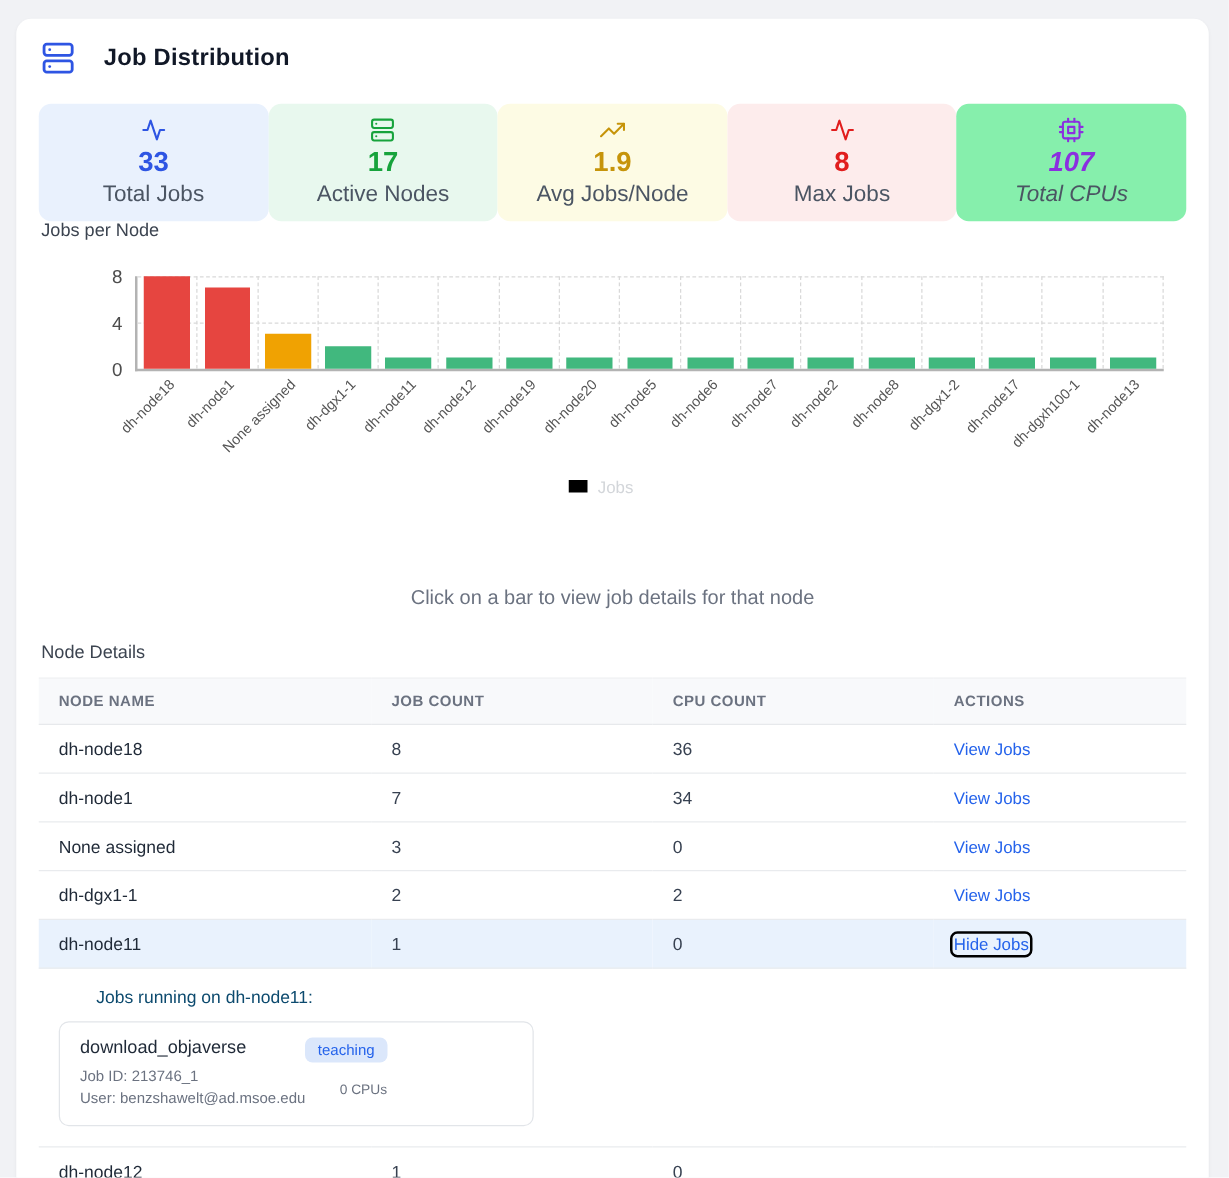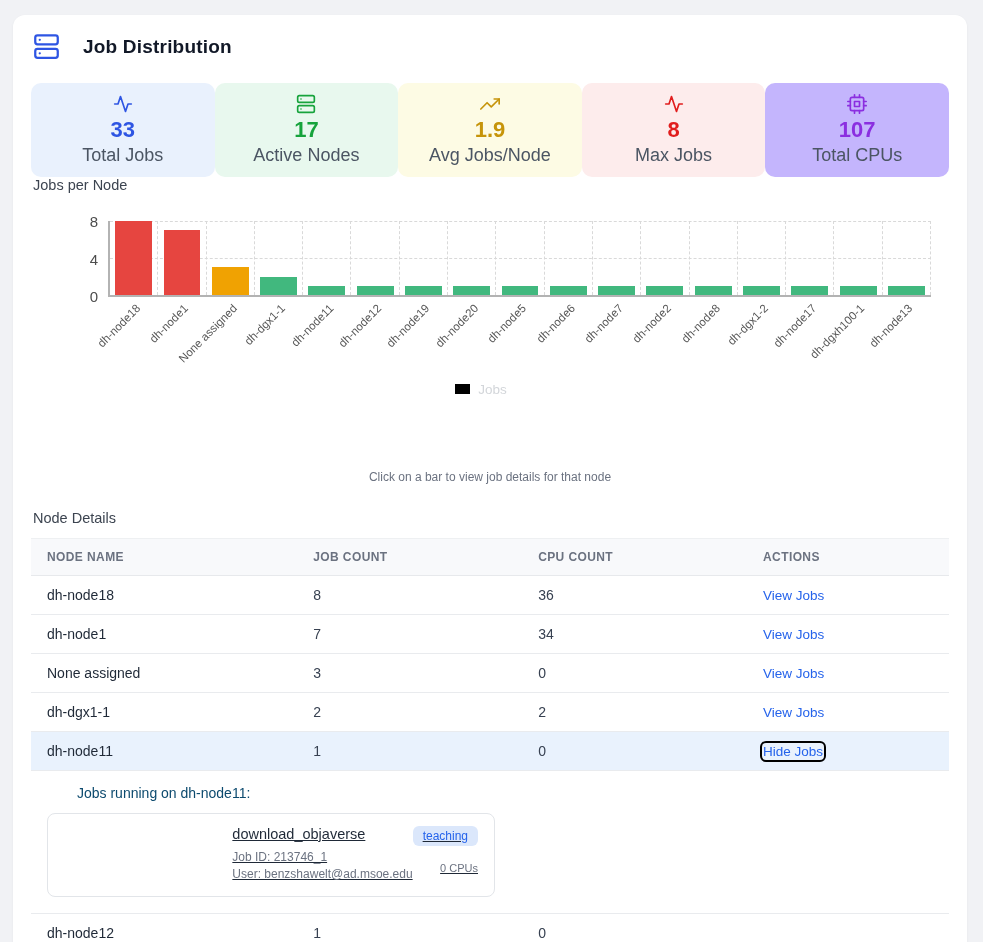--- a/index.html
+++ b/index.html
@@ -46,41 +46,41 @@
   .slot { flex:1; height:100%; position:relative; display:flex; align-items:flex-end; justify-content:center; border-right:1px dashed #d9d9d9; }
   .bar { width:78%; z-index:1; }
   .xlabel {
     position:absolute; top:calc(100% + 7px); right:50%;
     transform-origin:100% 0; transform:rotate(-45deg);
     white-space:nowrap; font-size:11.5px; color:#555; z-index:2;
   }
   .legend { margin-top:85px; display:flex; align-items:center; justify-content:center; gap:8px; height:14px; }
   .legend .swatch { width:15px; height:10px; display:inline-block; }
   .legend .ltext { font-size:13.5px; color:#d3d6da; }
-  .hint { margin-top:74px; text-align:center; font-size:12px; color:#6b7280; }
+  .hint { margin-top:74px; text-align:center; font-size:16px; color:#6b7280; }
   
   .tbl-title { margin-top:26px; font-size:14.5px; color:#3c4450; padding-left:2px; }
   table { width:100%; border-collapse:collapse; margin-top:12px; table-layout:fixed; }
   col.c1{width:29%;} col.c2{width:24.5%;} col.c3{width:24.5%;} col.c4{width:22%;}
   thead th {
     text-align:left; font-size:12px; font-weight:600; color:#6b7280;
     text-transform:uppercase; letter-spacing:0.4px; background:#f8f9fb;
     padding:11px 16px; border-top:1px solid #eef0f2; border-bottom:1px solid #e7e9ec;
   }
   tbody td { padding:11px 16px; font-size:14px; color:#1f2937; border-bottom:1px solid #e9ebee; }
   tbody td.num { color:#374151; }
   tr.hl td { background:#e9f2fd; }
   a.action { color:#2563eb; text-decoration:none; font-size:13.5px; cursor:pointer; }
   a.action.focused { outline:2px solid #000; outline-offset:1px; border-radius:3px; }
   
   td.expanded-cell { padding:14px 16px 16px 16px; }
   .exp-title { font-size:14px; color:#0c4a6e;margin-left:30px; }
   .job-card {
-    margin-top:12px; width:448px; background:#fff; border:1px solid #e2e5e9;
-    border-radius:8px; padding:12px 16px; display:flex; justify-content:flex-end;text-decoration:underline;
+    margin-top:12px; width:380px; background:#fff; border:1px solid #e2e5e9;
+    border-radius:8px; padding:12px 16px; display:flex; justify-content:flex-start;
   }
   .job-name { font-size:14.5px; font-weight:500; color:#1f2937; }
   .job-meta { margin-top:7px; font-size:12px; color:#6b7280; line-height:1.45; }
   .job-right { display:flex; flex-direction:column; align-items:flex-end; gap:16px; flex:none; }
   .badge { font-size:12px; padding:3px 10px; border-radius:6px; white-space:nowrap; }
   .job-cpus { font-size:11px; color:#6b7280; white-space:nowrap; }
 </style>
 </head>
 <body>
 
@@ -132,21 +132,21 @@
       </div>
       <div class="stat" style="background: rgb(253, 236, 236);">
         <span class="sicon" style="color:#e11d1d">
           <svg viewBox="0 0 24 24" fill="none" stroke="currentColor" stroke-width="2" stroke-linecap="round" stroke-linejoin="round">
             <polyline points="22 12 18 12 15 21 9 3 6 12 2 12"></polyline>
           </svg>
         </span>
         <span class="sval" style="color:#e11d1d">8</span>
         <span class="slab">Max Jobs</span>
       </div>
-      <div class="stat" style="background: #c4b5fd;">
+      <div class="stat" style="background: #86efac; font-style: italic;">
         <span class="sicon" style="color:#8b2fe0">
           <svg viewBox="0 0 24 24" fill="none" stroke="currentColor" stroke-width="2" stroke-linecap="round" stroke-linejoin="round">
             <rect x="4" y="4" width="16" height="16" rx="2"></rect>
             <rect x="9" y="9" width="6" height="6"></rect>
             <line x1="9" y1="1" x2="9" y2="4"></line>
             <line x1="15" y1="1" x2="15" y2="4"></line>
             <line x1="9" y1="20" x2="9" y2="23"></line>
             <line x1="15" y1="20" x2="15" y2="23"></line>
             <line x1="20" y1="9" x2="23" y2="9"></line>
             <line x1="20" y1="14" x2="23" y2="14"></line>

